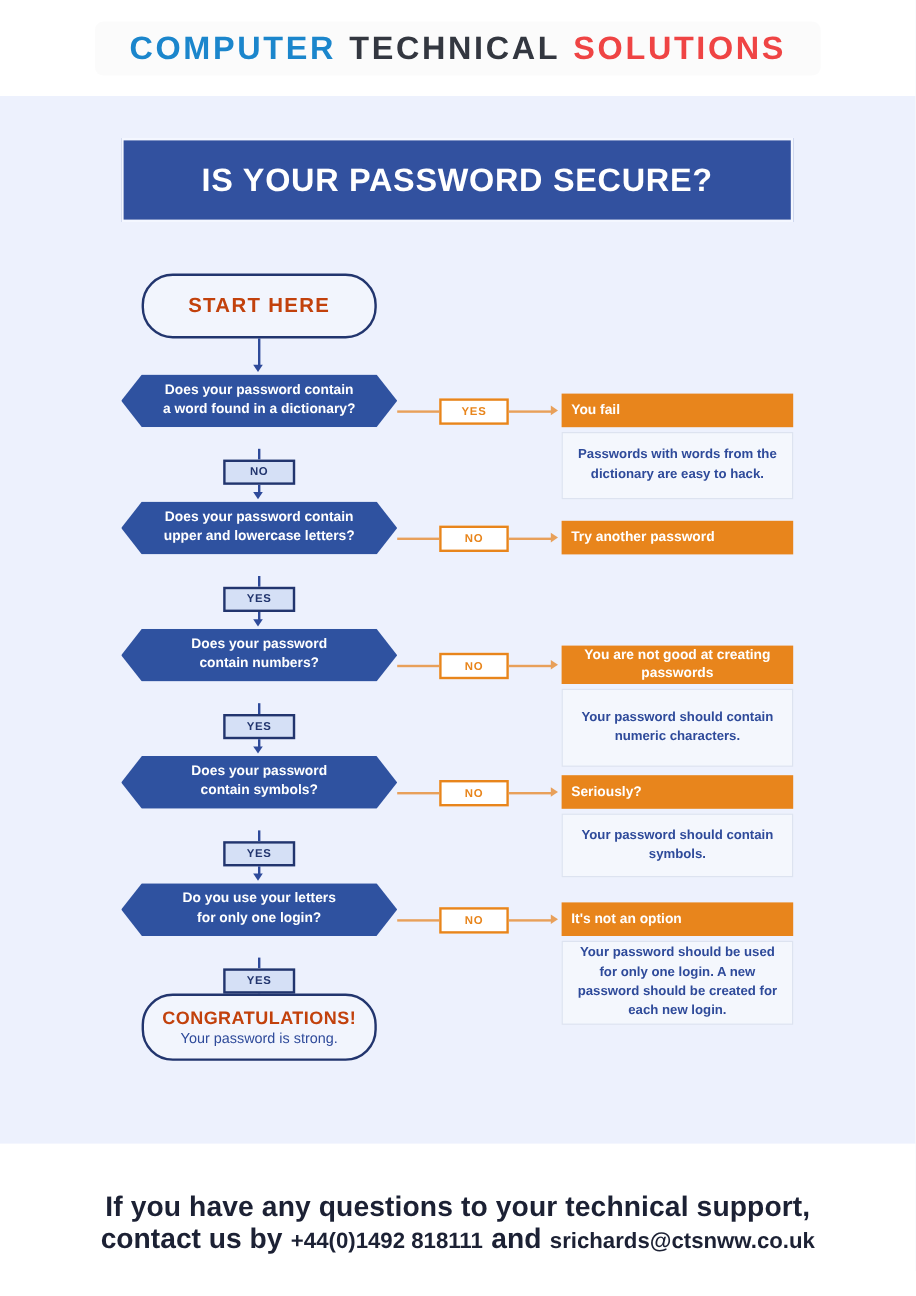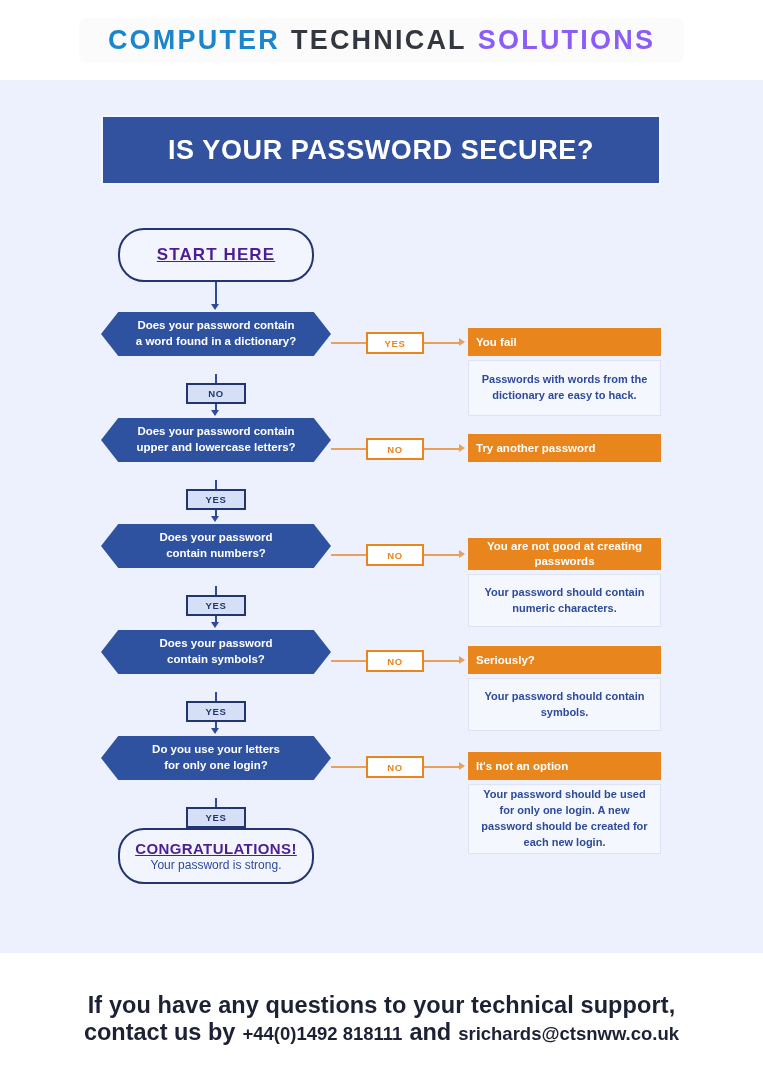--- a/index.html
+++ b/index.html
@@ -35,21 +35,21 @@
   }
   .logo-word {
     font-size: 27px;
     font-weight: bold;
     letter-spacing: 2.2px;
     font-family: "Liberation Sans", sans-serif;
     line-height: 1;
   }
   .logo-computer { color: #1b86cc; }
   .logo-technical { color: #333740; }
-  .logo-solutions { color: #8b5cf6; }
+  .logo-solutions { color: #ef4444; }
 
   
   .panel {
     background: #edf1fd;
     height: 873px;
     position: relative;
   }
 
   .title-bar {
     position: absolute;
@@ -87,24 +87,23 @@
     border: 2px solid #22356e;
     border-radius: 26px;
     background: #f2f5fd;
     box-sizing: border-box;
     display: flex;
     flex-direction: column;
     align-items: center;
     justify-content: center;
   }
   .pill-main {
-    color: #4c1d95;
+    color: #c2410c;
     font-weight: bold;
     letter-spacing: 1.1px;
-    text-decoration: underline;
   }
   .pill-sub {
     color: #2e4a9a;
     font-size: 12px;
     margin-top: 1px;
   }
   #start-pill { left: 118px; top: 148px; width: 196px; height: 54px; }
   #start-pill .pill-main { font-size: 17px; }
   #end-pill { left: 118px; top: 748px; width: 196px; height: 56px; }
   #end-pill .pill-main { font-size: 15px; letter-spacing: 0.4px; }
@@ -348,21 +347,21 @@
     </div>
     <div class="hline" style="left:331px; top:474px; width:35px;"></div>
     <div class="chip-h" style="top:464px;">
       <span class="chip-h-text">NO</span>
     </div>
     <div class="hline" style="left:424px; top:474px; width:36px;"></div>
     <div class="harrow" style="left:459px; top:470px;"></div>
     <div class="result-bar" style="top:458px; height:32px;">
       <span class="result-bar-text">You are not good at creating passwords</span>
     </div>
-    <div class="result-desc" style="top:494px; height:53px;">
+    <div class="result-desc" style="top:494px; height:65px;">
       <span class="result-desc-text">Your password should contain numeric characters.</span>
     </div>
     <div class="vline" style="top:506px; height:9px;"></div>
     <div class="chip-v" style="top:515px;">
       <span class="chip-v-text">YES</span>
     </div>
     <div class="vline" style="top:536px; height:8px;"></div>
     <div class="varrow" style="top:542px;"></div>
 
     <div class="hex" style="top:550px;">

